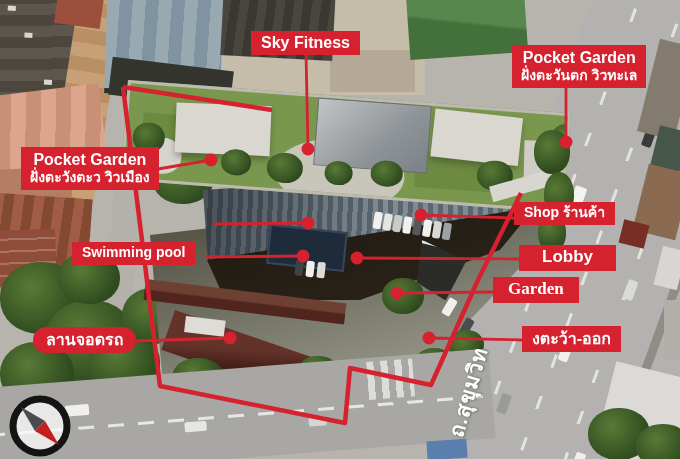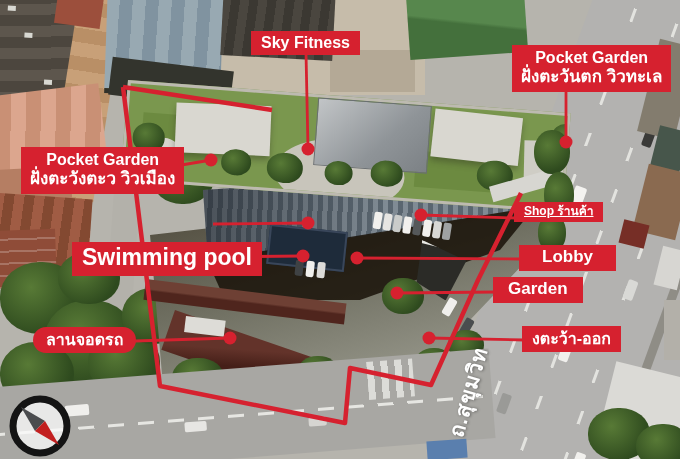--- a/index.html
+++ b/index.html
@@ -11,26 +11,26 @@
   .car{position:absolute;border-radius:2px;}
   .lane{position:absolute;top:0;bottom:0;width:3px;
         background:repeating-linear-gradient(180deg,#e3e3df 0 14px,transparent 14px 44px);}
   .overlay{position:absolute;left:0;top:0;z-index:20;pointer-events:none;}
   .callout{position:absolute;background:#d6212f;color:#fff;font-weight:700;
            white-space:nowrap;z-index:30;line-height:1.2;}
   .callout .l1,.callout .l2{display:block;}
   #lb-sky{left:251px;top:31px;font-size:16px;padding:2px 10px 3px;}
   #lb-pgw{left:512px;top:45px;font-size:16px;padding:3px 9px 4px;text-align:center;}
   #lb-pge{left:21px;top:147px;font-size:16px;padding:3px 9px 4px;text-align:center;}
-  .callout .l2{font-size:17px;}
+  .callout .l2{font-size:14px;}
   #lb-fitness{left:116px;top:210px;font-size:17px;padding:2px 13px 4px;}
-  #lb-pool{left:72px;top:242px;font-size:23px;padding:2px 10px 4px;}
-  #lb-shop{left:514px;top:202px;font-size:12px;padding:2px 10px 4px;text-decoration:underline;}
+  #lb-pool{left:72px;top:242px;font-size:14px;padding:2px 10px 4px;}
+  #lb-shop{left:514px;top:202px;font-size:14px;padding:2px 10px 4px;}
   #lb-lobby{left:519px;top:245px;font-size:17px;padding:2px 23px 4px;}
-  #lb-garden{left:493px;top:277px;font-size:17px;padding:2px 15px 4px;}
+  #lb-garden{left:493px;top:277px;font-size:17px;padding:2px 15px 4px;font-family:Liberation Serif, serif;}
   #lb-parking{left:33px;top:327px;font-size:16px;padding:3px 13px 4px;border-radius:13px;}
   #lb-entrance{left:522px;top:326px;font-size:16px;padding:3px 10px 4px;}
   .road-name{position:absolute;left:468px;top:392px;z-index:25;
              transform:translate(-50%,-50%) rotate(-74deg);
              font-weight:700;font-size:21px;color:#fff;letter-spacing:1px;
              text-shadow:0 1px 3px rgba(0,0,0,.45);white-space:nowrap;}
   .wm{position:absolute;left:545px;top:428px;z-index:31;font-size:23px;font-weight:700;
       letter-spacing:-0.5px;white-space:nowrap;}
   .wm .wm1{color:#0e0e0e;}
   .wm .wm2{color:rgba(80,80,80,.55);}

